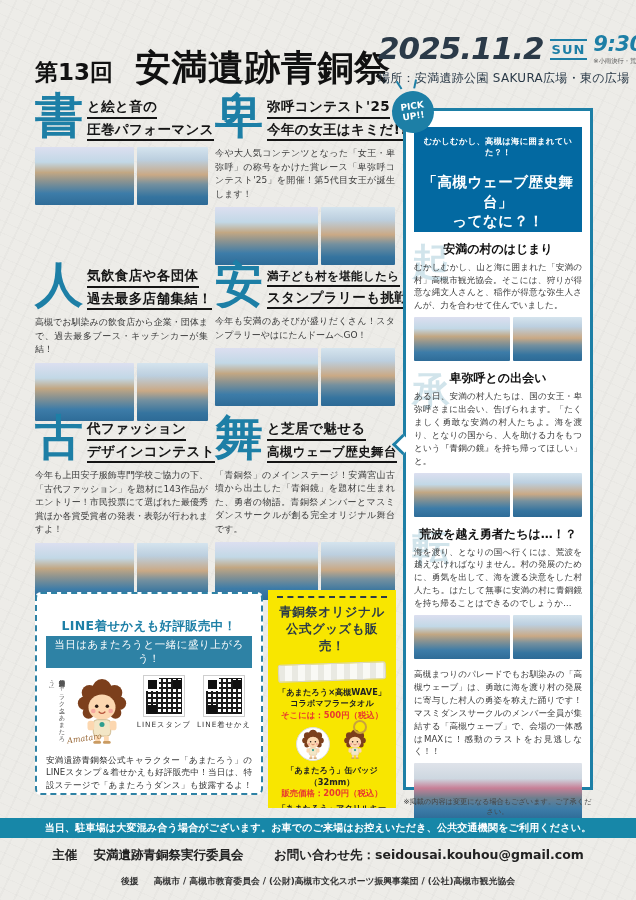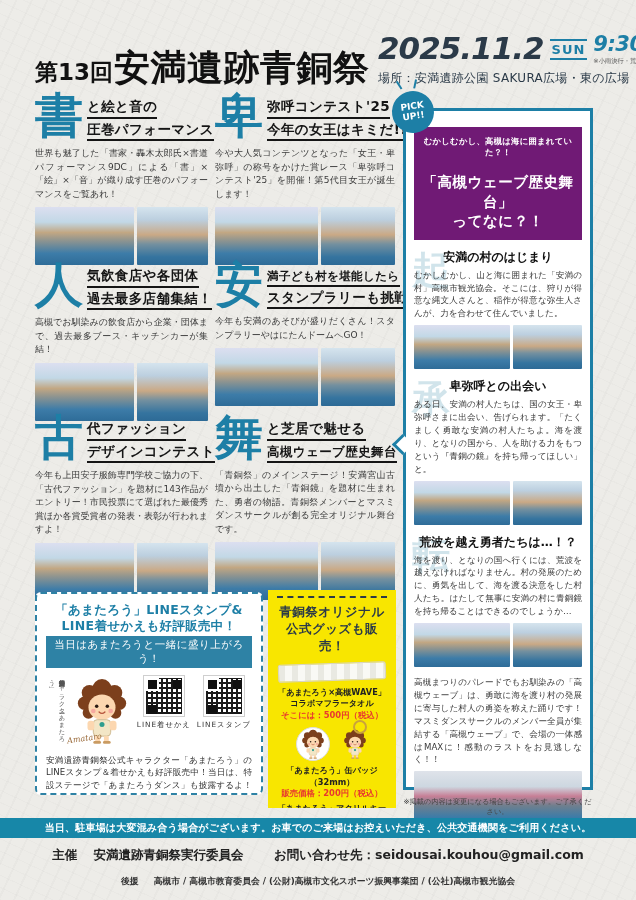--- a/index.html
+++ b/index.html
@@ -8,21 +8,21 @@
   .poster {
     position:relative; width:636px; height:900px; margin:0 auto;
     background:
       repeating-linear-gradient(115deg, rgba(0,0,0,0.018) 0 2px, transparent 2px 14px),
       repeating-linear-gradient(25deg, rgba(0,0,0,0.015) 0 1px, transparent 1px 11px),
       #edecE8;
     overflow:hidden; color:#222;
   }
   
   .tagline { position:absolute; left:76px; top:32px; font-size:9.5px; font-weight:bold; color:#222; letter-spacing:0.3px; }
-  .main-title { position:absolute; left:35px; top:44px; display:flex; align-items:baseline; gap:1px; }
+  .main-title { position:absolute; left:35px; top:44px; display:flex; align-items:baseline; gap:22px; }
   .edition { font-size:23px; font-weight:900; color:#111; }
   .title-text { font-size:36px; font-weight:900; color:#111; letter-spacing:0.5px; }
   .date-block { position:absolute; left:378px; top:33px; width:252px; }
   .date-row { display:flex; align-items:flex-start; gap:6px; }
   .date { font-size:31px; font-weight:900; font-style:italic; color:#2b3a48; letter-spacing:-1px; line-height:1; }
   .day { font-size:13px; font-weight:900; color:#1d7fa6; border-top:2px solid #1d7fa6; border-bottom:2px solid #1d7fa6; padding:1px 2px; margin-top:6px; letter-spacing:1px; }
   .time-wrap { display:flex; flex-direction:column; }
   .time { font-size:21px; font-weight:900; font-style:italic; color:#1d7fa6; line-height:1.1; letter-spacing:-0.5px; }
   .weather-note { font-size:6.3px; color:#555; margin-top:1px; }
   .venue { font-size:12px; font-weight:400; color:#2b3a48; margin-top:4px; letter-spacing:0.3px; }
@@ -42,21 +42,21 @@
   .pickup-panel { position:absolute; left:403px; top:108px; width:190px; height:682px;
     background:#fff; border:3px solid #1d7fa6; padding:8px 8px 6px; }
   .panel-tail { position:absolute; left:-11px; top:326px; width:15px; height:15px; background:#fff;
     border-left:3px solid #1d7fa6; border-bottom:3px solid #1d7fa6; transform:rotate(45deg); }
   .pickup-badge { position:absolute; left:-14px; top:-20px; width:42px; height:42px; border-radius:50%;
     background:#1d7fa6; color:#fff; display:flex; align-items:center; justify-content:center;
     font-size:9px; font-weight:900; text-align:center; line-height:1.1; transform:rotate(-8deg); letter-spacing:0; }
   .pickup-badge::before, .pickup-badge::after { content:""; position:absolute; width:2px; height:9px; background:#1d7fa6; }
   .pickup-badge::before { top:-12px; left:10px; transform:rotate(-25deg); }
   .pickup-badge::after { top:-11px; left:26px; transform:rotate(20deg); }
-  .pickup-header { background:#701a75; color:#fff; text-align:center; padding:9px 4px 8px; margin-top:8px; }
+  .pickup-header { background:#0369a1; color:#fff; text-align:center; padding:9px 4px 0; margin-top:8px; }
   .pickup-kicker { font-size:8.3px; font-weight:bold; letter-spacing:0.3px; }
   .pickup-title { font-size:14.5px; font-weight:900; line-height:1.35; margin-top:15px; letter-spacing:0.5px; }
   .story { position:relative; margin-top:9px; }
   .story-mark { position:absolute; left:-2px; top:-4px; font-size:38px; font-weight:900; color:rgba(46,130,165,0.22); z-index:0; }
   .story-heading { position:relative; text-align:center; font-size:12px; font-weight:900; color:#111; z-index:1; }
   .story-body { position:relative; font-size:8.6px; line-height:1.5; color:#3a3a3a; margin-top:3px; text-align:justify; z-index:1; }
   .story-photos { display:flex; gap:3px; margin-top:5px; }
   .story-photos .photo { height:44px; }
   .finale-photo { height:56px; margin-top:5px;
     background:linear-gradient(180deg,#dfe3ea 0%,#cdd7e0 28%,#c77f96 45%,#6f7f8e 62%,#3d7ca8 82%,#2e6c98 100%); }
@@ -156,21 +156,20 @@
   </div>
 
   <div class="section" style="left:35px;top:93px;width:173px">
     <div class="sec-head">
       <span class="big-char">書</span>
       <span class="sec-titles">
         <span class="sec-title-line">と絵と音の</span><br>
         <span class="sec-title-line">圧巻パフォーマンス</span>
       </span>
     </div>
-    <div class="sec-body">世界も魅了した「書家・轟木太郎氏×書道パフォーマンス9DC」による「書」×「絵」×「音」が織り成す圧巻のパフォーマンスをご覧あれ！</div>
     <div class="sec-photos">
         <div class="photo"></div>
         <div class="photo alt"></div>
       </div>
   </div>
 
   <div class="section" style="left:215px;top:93px;width:180px">
     <div class="sec-head">
       <span class="big-char">卑</span>
       <span class="sec-titles">
@@ -289,39 +288,39 @@
     <div class="story">
       <div class="story-body">高槻まつりのパレードでもお馴染みの「高槻ウェーブ」は、勇敢に海を渡り村の発展に寄与した村人の勇姿を称えた踊りです！マスミダンスサークルのメンバー全員が集結する「高槻ウェーブ」で、会場の一体感はMAXに！感動のラストをお見逃しなく！！</div>
       <div class="photo finale-photo"></div>
     </div>
   </div>
 
   <div class="disclaimer">※掲載の内容は変更になる場合もございます。ご了承ください。</div>
 
   <div class="line-box">
     <div class="line-title">
-      <span>「あまたろう」LINEスタンプ&amp;</span><br>
+      <br>
       <span>LINE着せかえも好評販売中！</span>
     </div>
     <div class="line-band">当日はあまたろうと一緒に盛り上がろう！</div>
     <div class="line-content">
       <div class="vert-caption">安満遺跡青銅祭公式キャラクター「あまたろう」</div>
       <div class="amataro-wrap">
         <svg class="amataro" viewBox="0 0 60 72">
             <use href="#amataro-def"></use>
           </svg>
         <span class="signature">Amataro</span>
       </div>
       <div class="qr-col">
         <div class="qr"></div>
-        <div class="qr-label">LINE着せかえ</div>
+        <div class="qr-label">LINEスタンプ</div>
       </div>
       <div class="qr-col">
         <div class="qr"></div>
-        <div class="qr-label">LINEスタンプ</div>
+        <div class="qr-label">LINE着せかえ</div>
       </div>
     </div>
     <div class="line-body">安満遺跡青銅祭公式キャラクター「あまたろう」のLINEスタンプ＆着せかえも好評販売中！当日は、特設ステージで「あまたろうダンス」も披露するよ！子どもから大人もすでにメロメロ♡可愛いすぎる「あまたろう」に会いに来てね！！</div>
   </div>
 
   <div class="goods-box">
     <div class="goods-title">
       <span>青銅祭オリジナル</span><br>
       <span>公式グッズも販売！</span>
     </div>

